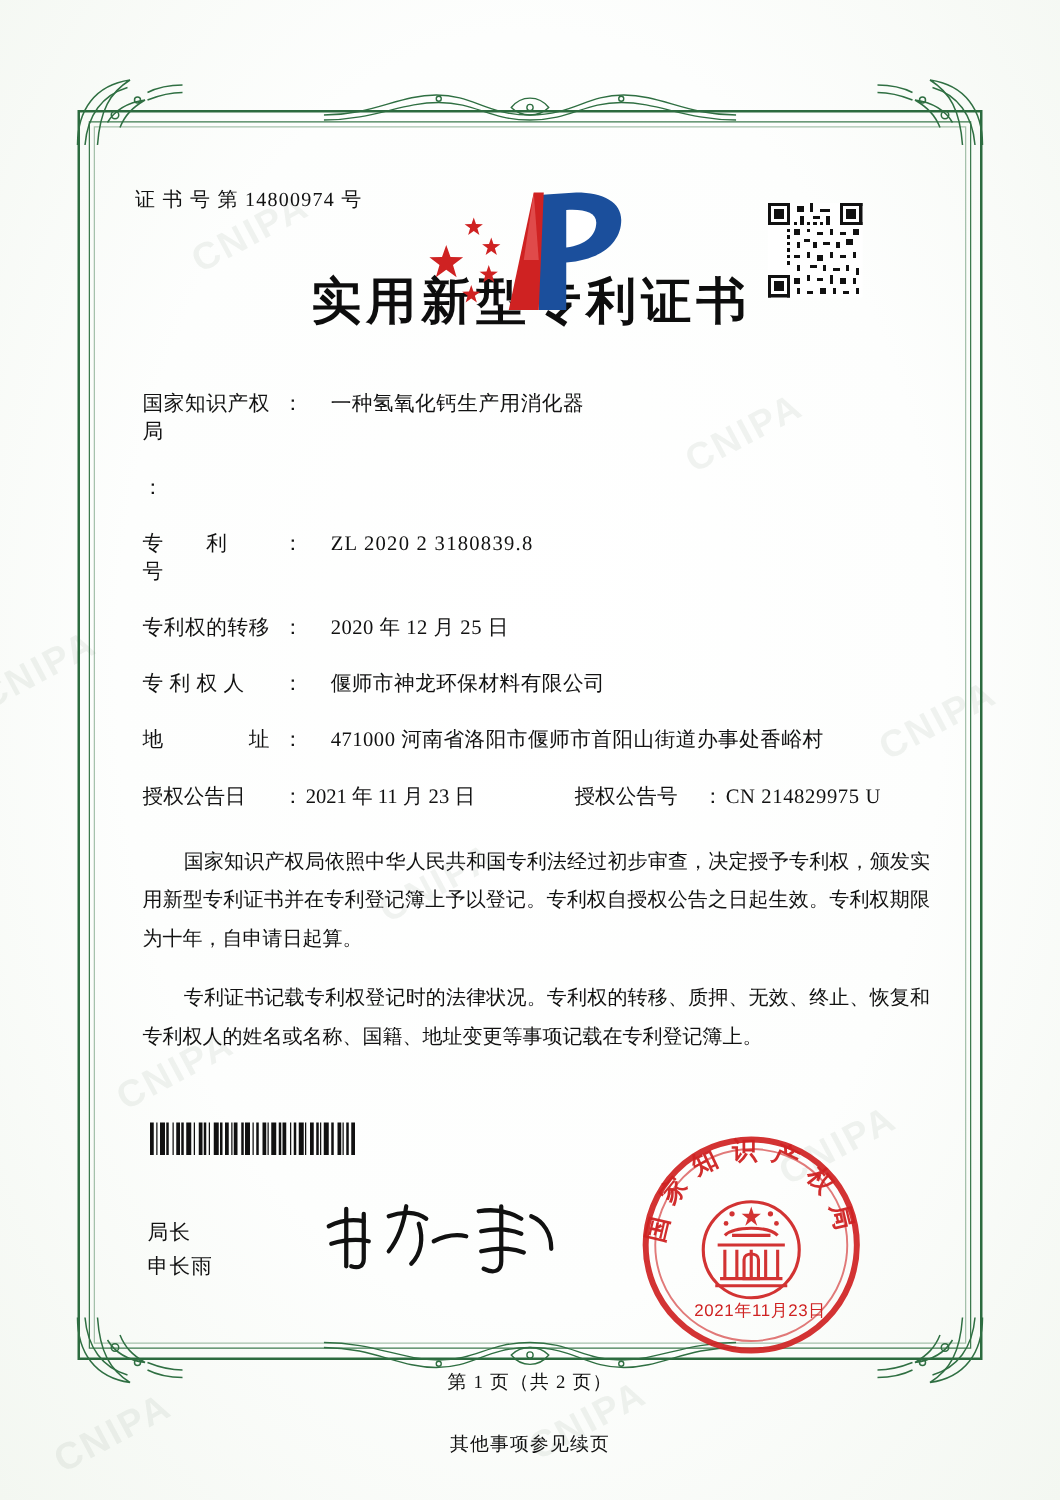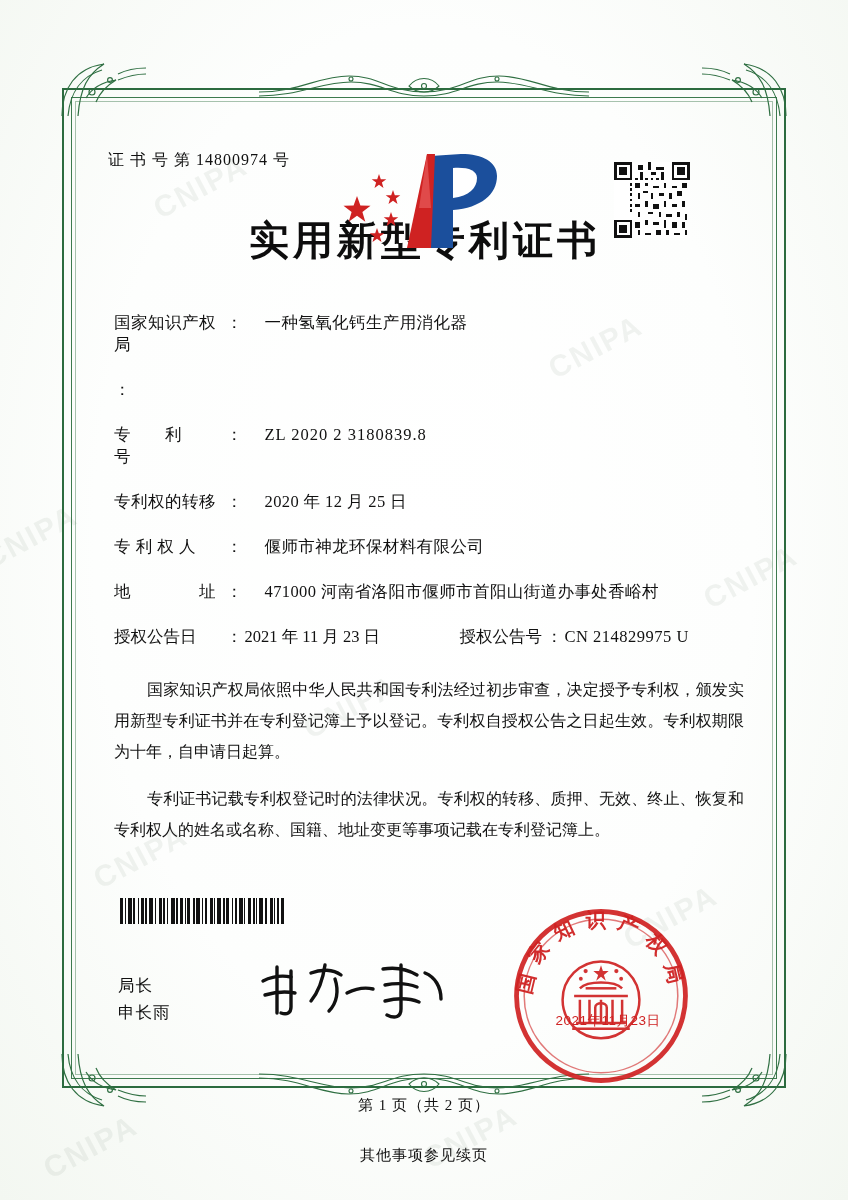--- a/index.html
+++ b/index.html
@@ -178,21 +178,21 @@
 
   .grant-row {
     display: flex;
     align-items: baseline;
     font-size: 16.5px;
     margin-bottom: 10px;
     color: #111;
   }
   .grant-date-label { width: 112px; flex: 0 0 112px; }
   .grant-date-value { width: 200px; flex: 0 0 215px; }
-  .grant-no-label { flex: 0 0 auto; margin-right: 4px;}
+  .grant-no-label { flex: 0 0 auto; margin-right: 20px;}
   .grant-no-value { flex: 1; letter-spacing: 0.5px; }
 
   .paragraphs {
     margin-top: 26px;
     padding: 0 6px 0 14px;
   }
   .para {
     font-size: 16px;
     line-height: 31px;
     text-indent: 33px;
@@ -243,21 +243,21 @@
     position: absolute;
     left: 505px;
     top: 900px;
     width: 192px;
     height: 192px;
   }
   .seal svg { display:block; width:100%; height:100%; }
   .seal-date {
     position: absolute;
     left: 523px;
-    top: 1012px;
+    top: 1040px;
     width: 170px;
     text-align: center;
     color: #cf2222;
     font-size: 13.5px;
     letter-spacing: 0.5px;
     font-family: "Liberation Sans", sans-serif;
   }
 
   .page-footer {
     position: absolute;

